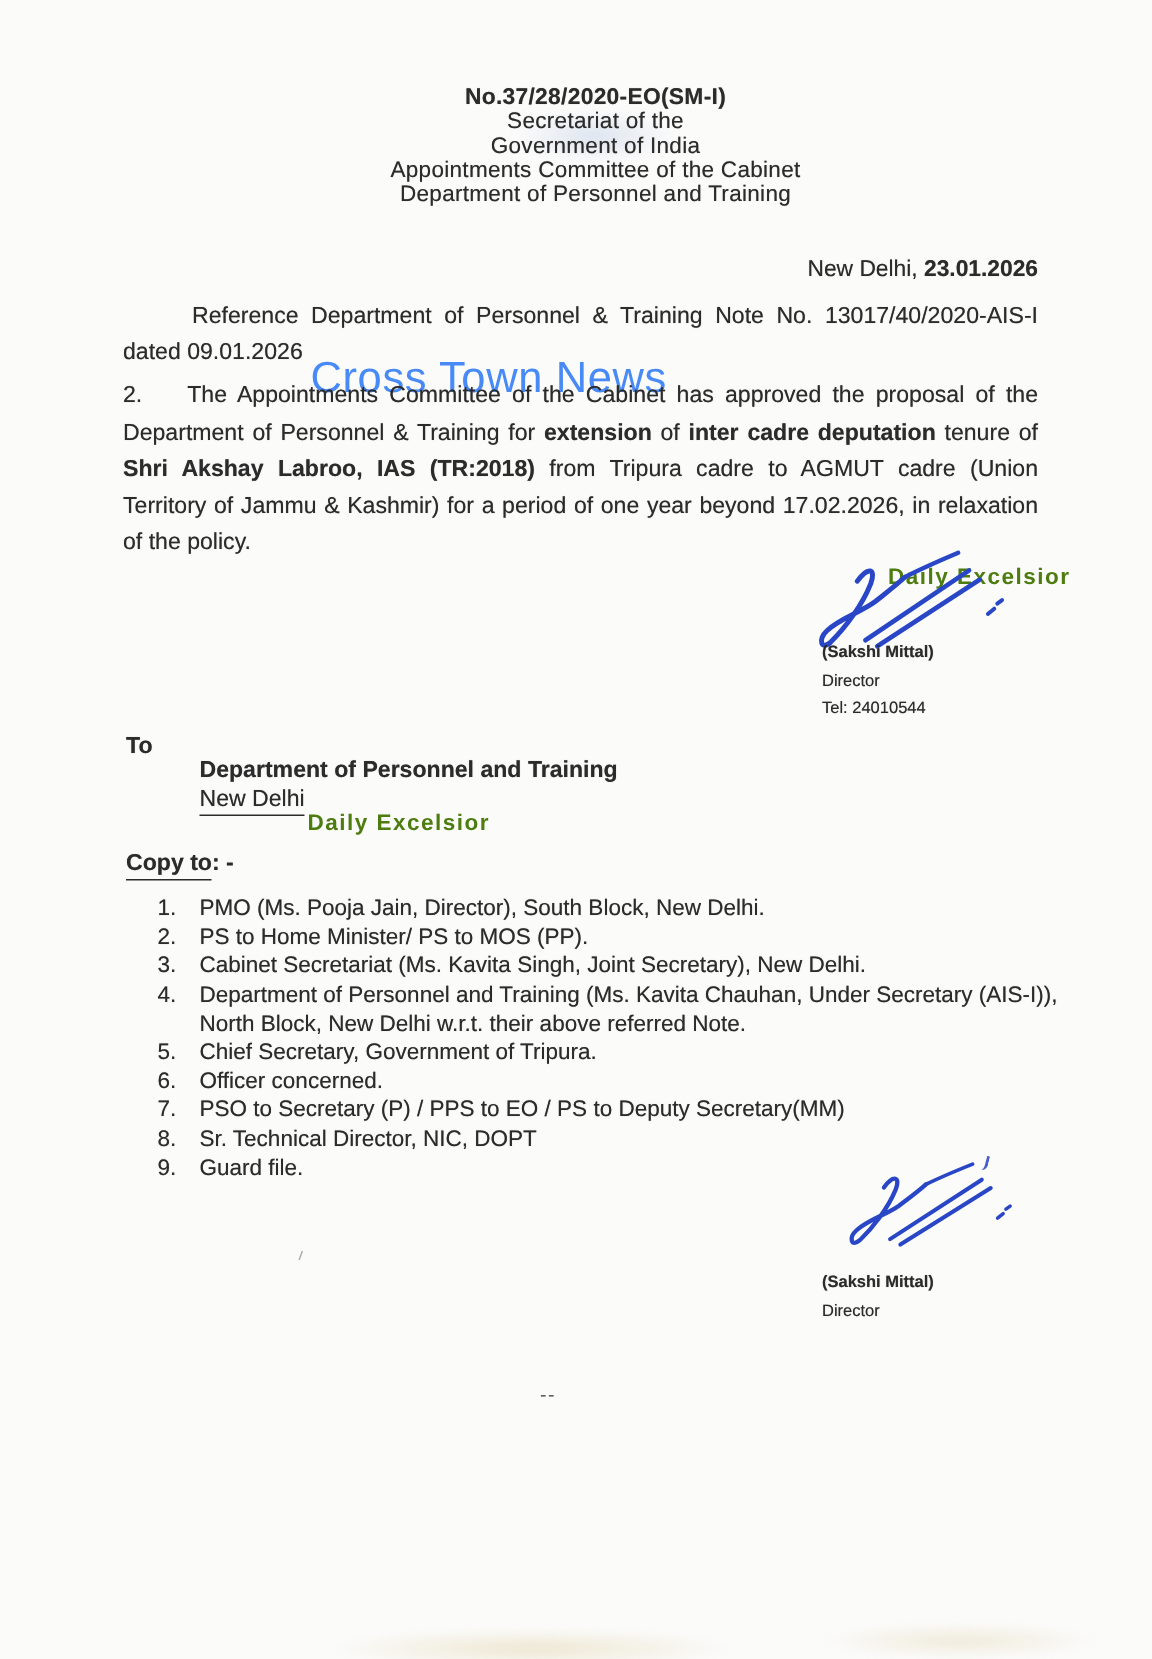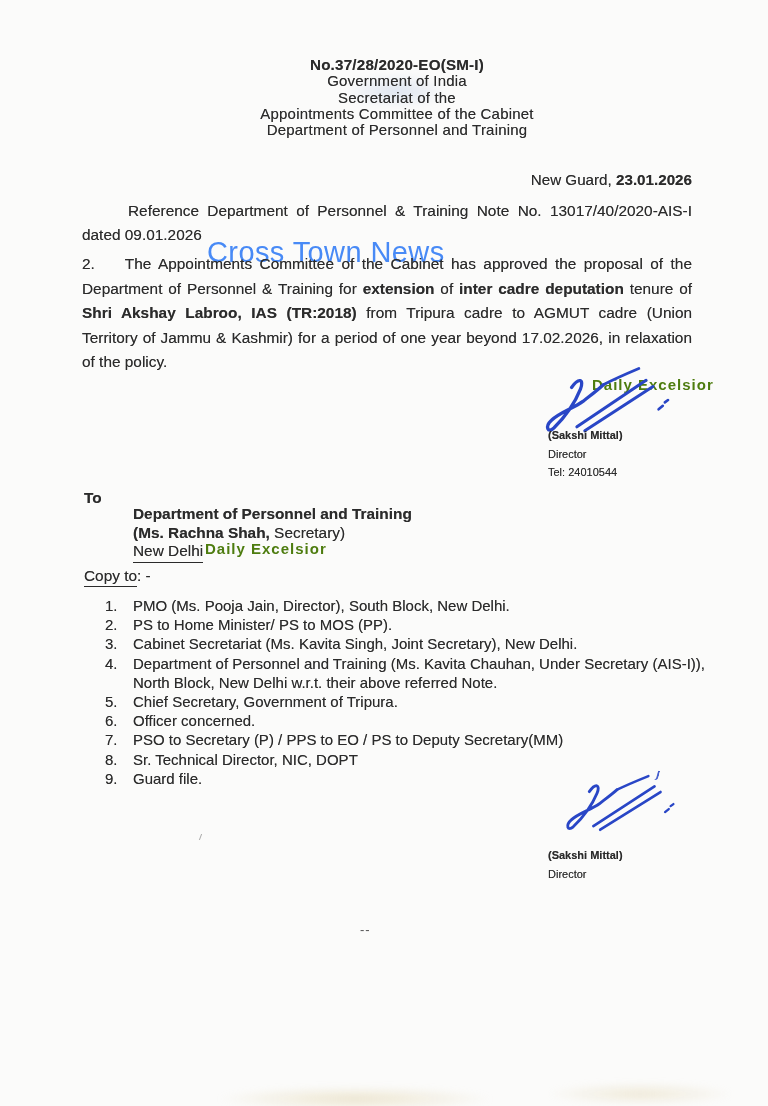--- a/index.html
+++ b/index.html
@@ -37,21 +37,21 @@
   .sig path{fill:none;stroke:#2946c6;stroke-linecap:round;stroke-linejoin:round;}
   .sig1{left:535px;top:368px;transform:rotate(-3deg);}
   .sig2{left:558px;top:764px;transform:rotate(-2deg);}
   .sigblock{position:absolute;text-align:left;font-size:11px;line-height:18.6px;}
   .sigblock1{left:548px;top:426px;width:150px;}
   .sigblock2{left:548px;top:846px;width:150px;}
   
   .to-label{position:absolute;left:84px;top:489px;font-size:15.4px;}
   .addr{position:absolute;left:133px;top:505px;font-size:15.4px;line-height:18.6px;}
   .underline{border-bottom:1.6px solid #2b2b2b;padding-bottom:1px;display:inline-block;text-align:right;}
-  .copy-label{position:absolute;left:84px;top:567px;font-size:15.4px;}
+  .copy-label{position:absolute;left:84px;top:567px;font-size:15.4px;font-weight:bold;}
   
   .copy-list{position:absolute;left:105px;top:596px;width:600px;margin:0;padding:0;
        list-style:none;font-size:15px;line-height:19.2px;}
   .copy-list li{display:flex;}
   .copy-list .num{width:28px;flex:0 0 28px;}
   .copy-list .txt{flex:1;text-align:justify;}
   
   .footer-mark{position:absolute;left:360px;top:922px;font-size:13px;color:#555;letter-spacing:1px;}
   .stray1{position:absolute;left:200px;top:834px;width:4px;height:6px;
        border-left:1.5px solid #888;transform:skewX(-20deg);opacity:.7;}
@@ -68,28 +68,28 @@
 </style>
 </head>
 <body>
 
 <div class="page">
 
   <div class="smudge-blue"></div>
 
   <div class="header soft">
     <div class="file-no bold">No.37/28/2020-EO(SM-I)</div>
+    <div>Secretariat of the</div>
     <div>Government of India</div>
-    <div>Secretariat of the</div>
     <div>Appointments Committee of the Cabinet</div>
     <div>Department of Personnel and Training</div>
   </div>
 
   <div class="dateline soft">
-    <span>New Guard, </span><b>23.01.2026</b>
+    <span>New Delhi, </span><b>23.01.2026</b>
   </div>
 
   <p class="ref soft">Reference Department of Personnel &amp; Training Note No. 13017/40/2020-AIS-I dated 09.01.2026</p>
 
   <div class="wm-cross">Cross Town News</div>
 
   <p class="body-para soft"><span class="pnum">2.</span><span class="pgap"></span><span><span>The Appointments Committee of the Cabinet has approved the proposal of the Department of Personnel &amp; Training for </span><b>extension</b><span> of </span><b>inter cadre deputation</b><span> tenure of </span><b>Shri Akshay Labroo, IAS (TR:2018)</b><span> from Tripura cadre to AGMUT cadre (Union Territory of Jammu &amp; Kashmir) for a period of one year beyond 17.02.2026, in relaxation of the policy.</span></span></p>
 
   <div class="wm-de wm-de1">Daily Excelsior</div>
 
@@ -104,21 +104,20 @@
   <div class="sigblock sigblock1 soft">
     <div class="bold">(Sakshi Mittal)</div>
     <div>Director</div>
     <div>Tel: 24010544</div>
   </div>
 
   <div class="to-label bold soft">To</div>
 
   <div class="addr soft">
     <div class="bold">Department of Personnel and Training</div>
-    <div><b>(Ms. Rachna Shah,</b><span> Secretary)</span></div>
     <div><span class="underline">New Delhi</span></div>
   </div>
 
   <div class="wm-de wm-de2">Daily Excelsior</div>
 
   <div class="copy-label soft">
     <span class="underline">Copy to</span><span>: -</span>
   </div>
 
   <ol class="copy-list soft">

